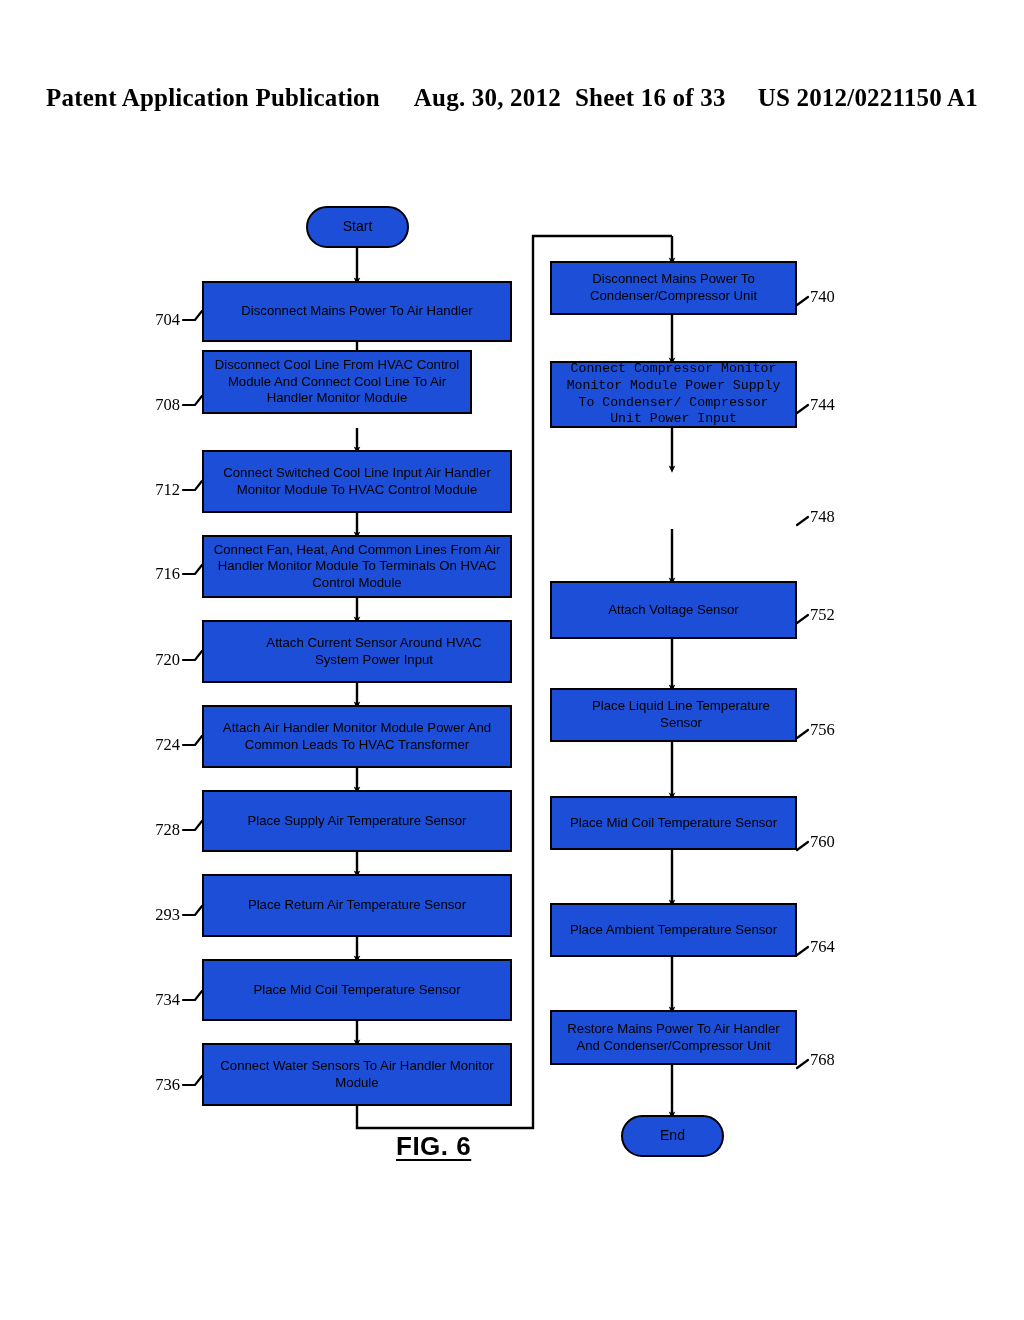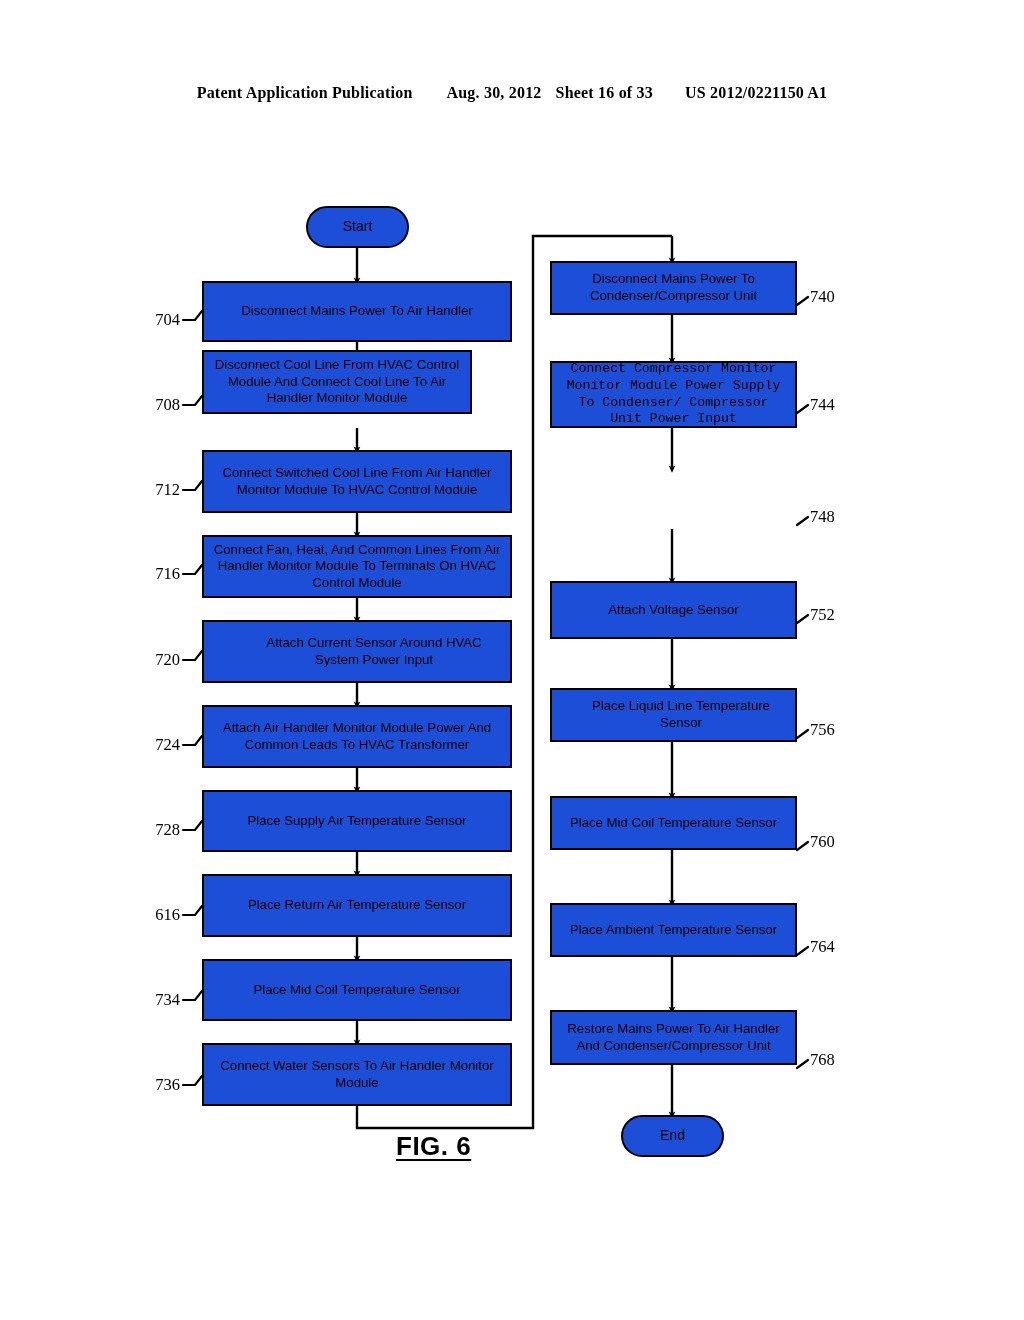--- a/index.html
+++ b/index.html
@@ -19,21 +19,21 @@
 
   
   #page-header {
     position: absolute;
     left: 0;
     top: 84px;
     width: 1024px;
     text-align: center;
     font-family: "Liberation Serif", serif;
     font-weight: bold;
-    font-size: 16px;
+    font-size: 25px;
     letter-spacing: 0.2px;
     white-space: nowrap;
   }
   #page-header .hdr-seg { display: inline-block; vertical-align: baseline; }
   #page-header .sp-wide { display: inline-block; width: 34px; }
   #page-header .sp-mid  { display: inline-block; width: 14px; }
   #page-header .sp-end  { display: inline-block; width: 32px; }
 
   
   #flow-canvas {
@@ -189,21 +189,21 @@
     <span class="node-text">Disconnect Mains Power To Air Handler</span>
   </div>
   <div class="ref left" style="left:123px; top:312px; width:57px;">704</div>
 
   <div class="node" style="left:202px; top:350px; width:270px; height:64px;align-items:center;">
     <span class="node-text">Disconnect Cool Line From HVAC Control Module And Connect Cool Line To Air Handler Monitor Module</span>
   </div>
   <div class="ref left" style="left:123px; top:397px; width:57px;">708</div>
 
   <div class="node" style="left:202px; top:450px; width:310px; height:63px;">
-    <span class="node-text">Connect Switched Cool Line From Air Handler Monitor Module To HVAC Control Module</span>
+    <span class="node-text">Connect Switched Cool Line Input Air Handler Monitor Module To HVAC Control Module</span>
   </div>
   <div class="ref left" style="left:123px; top:482px; width:57px;">712</div>
 
   <div class="node" style="left:202px; top:535px; width:310px; height:63px;">
     <span class="node-text">Connect Fan, Heat, And Common Lines From Air Handler Monitor Module To Terminals On HVAC Control Module</span>
   </div>
   <div class="ref left" style="left:123px; top:566px; width:57px;">716</div>
 
   <div class="node" style="left:202px; top:620px; width:310px; height:63px;padding-left:41px;">
     <span class="node-text">Attach Current Sensor Around HVAC System Power Input</span>
@@ -216,21 +216,21 @@
   <div class="ref left" style="left:123px; top:737px; width:57px;">724</div>
 
   <div class="node" style="left:202px; top:790px; width:310px; height:62px;">
     <span class="node-text">Place Supply Air Temperature Sensor</span>
   </div>
   <div class="ref left" style="left:123px; top:822px; width:57px;">728</div>
 
   <div class="node" style="left:202px; top:874px; width:310px; height:63px;">
     <span class="node-text">Place Return Air Temperature Sensor</span>
   </div>
-  <div class="ref left" style="left:123px; top:907px; width:57px;">616</div>
+  <div class="ref left" style="left:123px; top:907px; width:57px;">293</div>
 
   <div class="node" style="left:202px; top:959px; width:310px; height:62px;">
     <span class="node-text">Place Mid Coil Temperature Sensor</span>
   </div>
   <div class="ref left" style="left:123px; top:992px; width:57px;">734</div>
 
   <div class="node" style="left:202px; top:1043px; width:310px; height:63px;">
     <span class="node-text">Connect Water Sensors To Air Handler Monitor Module</span>
   </div>
   <div class="ref left" style="left:123px; top:1077px; width:57px;">736</div>

